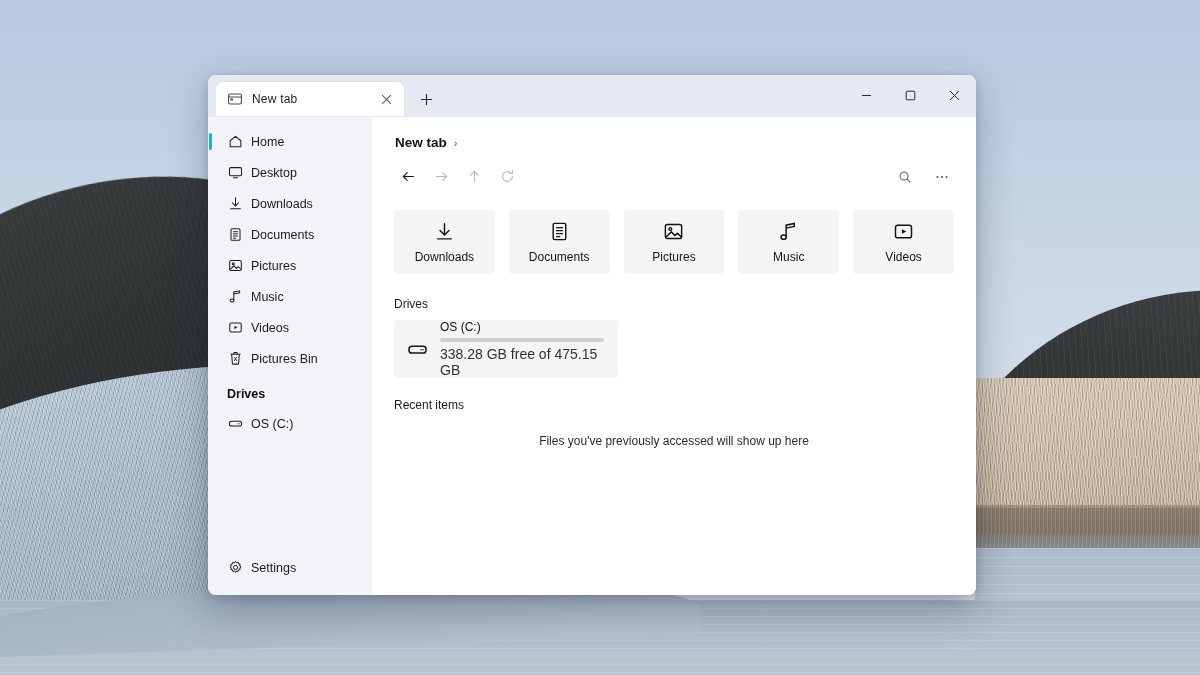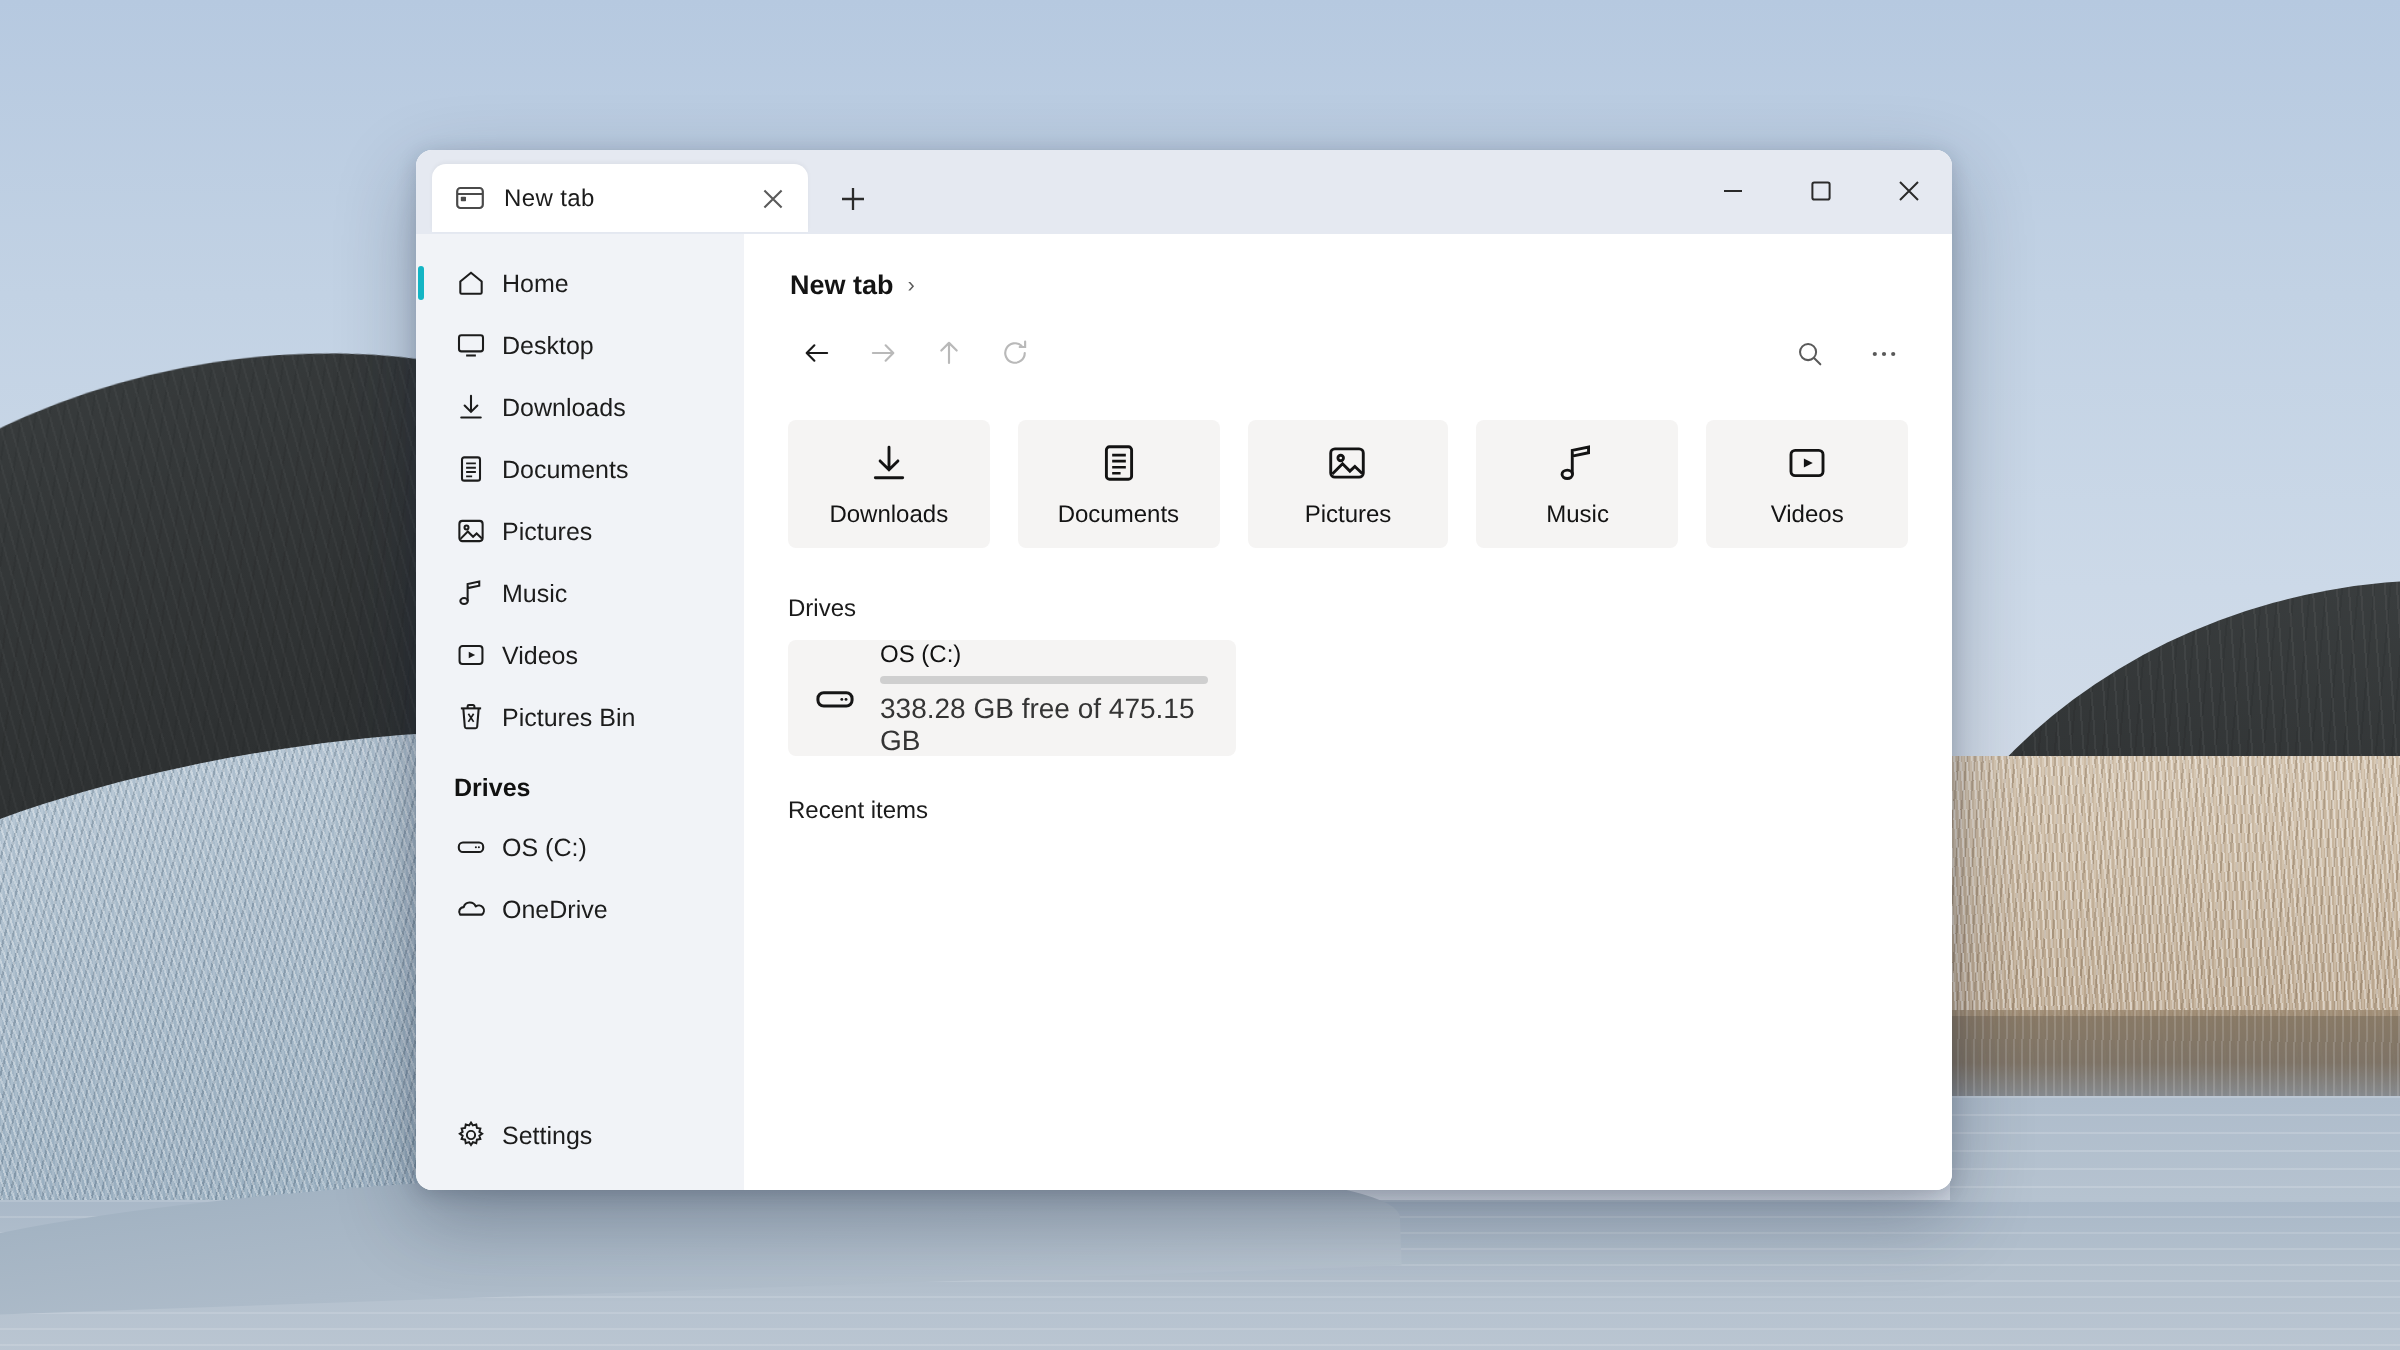--- a/index.html
+++ b/index.html
@@ -497,28 +497,20 @@
           <span class="nav-ico">
             <svg width="15" height="15" viewBox="0 0 16 16" fill="none" stroke="currentColor" stroke-width="1.1">
               <rect x="1.5" y="5.6" width="13" height="5.1" rx="2.2"></rect>
               <circle cx="10.6" cy="8.15" r=".55" fill="currentColor" stroke="none"></circle>
               <circle cx="12.2" cy="8.15" r=".55" fill="currentColor" stroke="none"></circle>
             </svg>
           </span>
           <span>OS (C:)</span>
         </div>
 
-        <div class="nav-item">
-          <span class="nav-ico">
-            <svg width="15" height="15" viewBox="0 0 16 16" fill="none" stroke="currentColor" stroke-width="1.1" stroke-linejoin="round">
-              <path d="M2.2 11 a2.5 2.5 0 0 1 1.9-4.0 a3.4 3.4 0 0 1 6.4-.35 a2.6 2.6 0 0 1 3.3 4.35 Z"></path>
-            </svg>
-          </span>
-          <span>OneDrive</span>
-        </div>
 
         <div class="nav-spacer"></div>
 
         <div class="nav-item nav-settings">
           <span class="nav-ico">
             <svg width="15" height="15" viewBox="0 0 16 16" fill="none" stroke="currentColor" stroke-width="1.05">
               <circle cx="8" cy="8" r="2.2"></circle>
               <path d="M8 1.4 l1 1.5 1.8-.55 .35 1.85 1.85 .35 -.55 1.8 1.5 1 -1.5 1 .55 1.8 -1.85 .35 -.35 1.85 -1.8-.55 -1 1.5 -1-1.5 -1.8 .55 -.35-1.85 -1.85-.35 .55-1.8 -1.5-1 1.5-1 -.55-1.8 1.85-.35 .35-1.85 1.8 .55 Z"></path>
             </svg>
           </span>
@@ -646,17 +638,18 @@
           <span class="drive-meta">
             <span class="drive-name">OS (C:)</span>
             <span class="drive-bar">
               <span class="drive-bar-fill" id="drive-fill" style="width: 28.8%; background: rgb(22, 180, 196);"></span>
             </span>
             <span class="drive-free">338.28 GB free of 475.15 GB</span>
           </span>
         </div>
 
         <div class="recent-title">Recent items</div>
+        <div class="recent-empty">Files you've previously accessed will show up here</div>
 
       </div>
     </div>
   </div>
 </div>
 
 </body></html>

